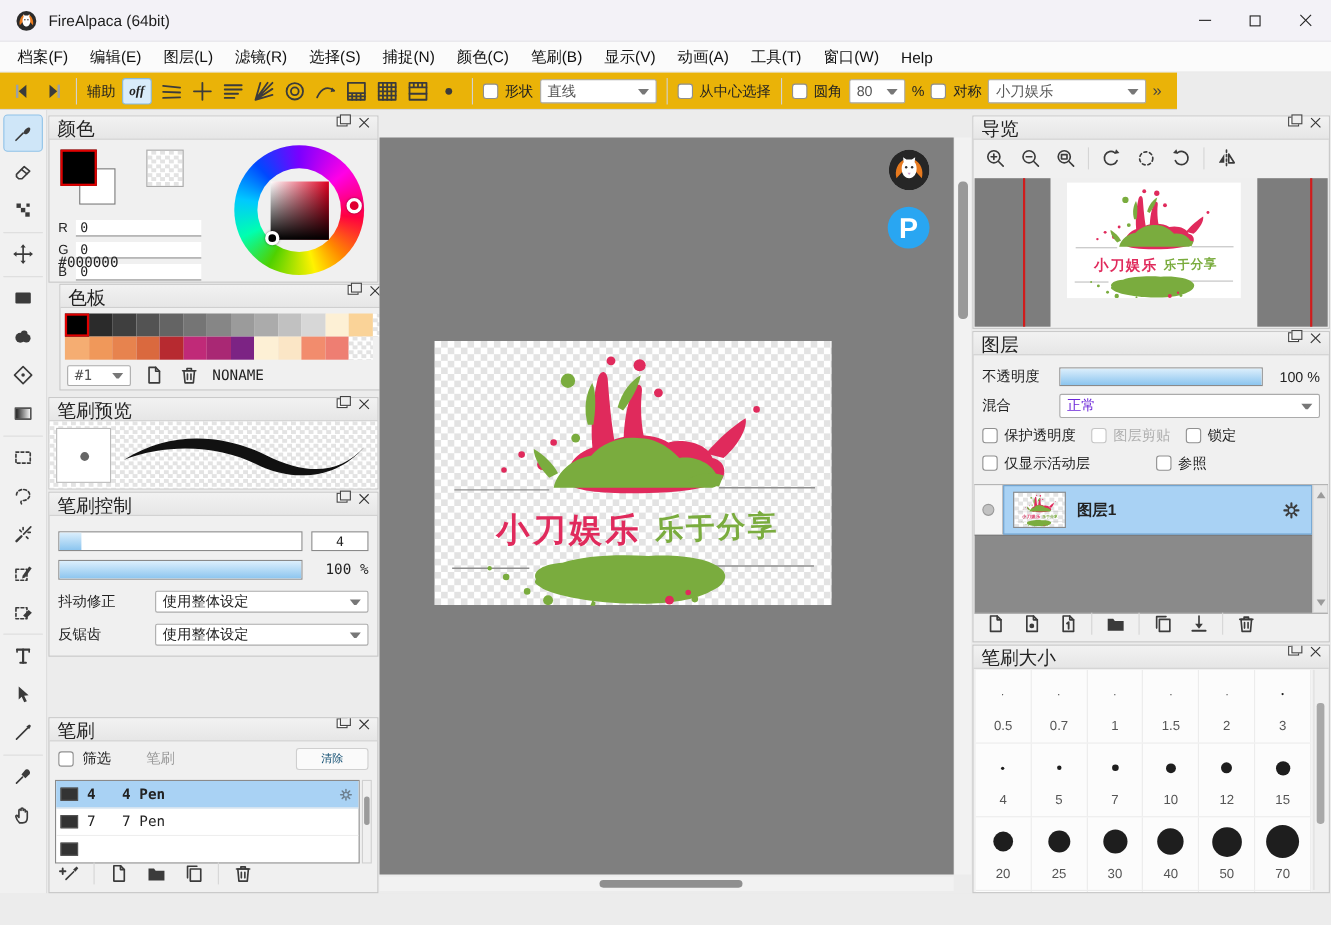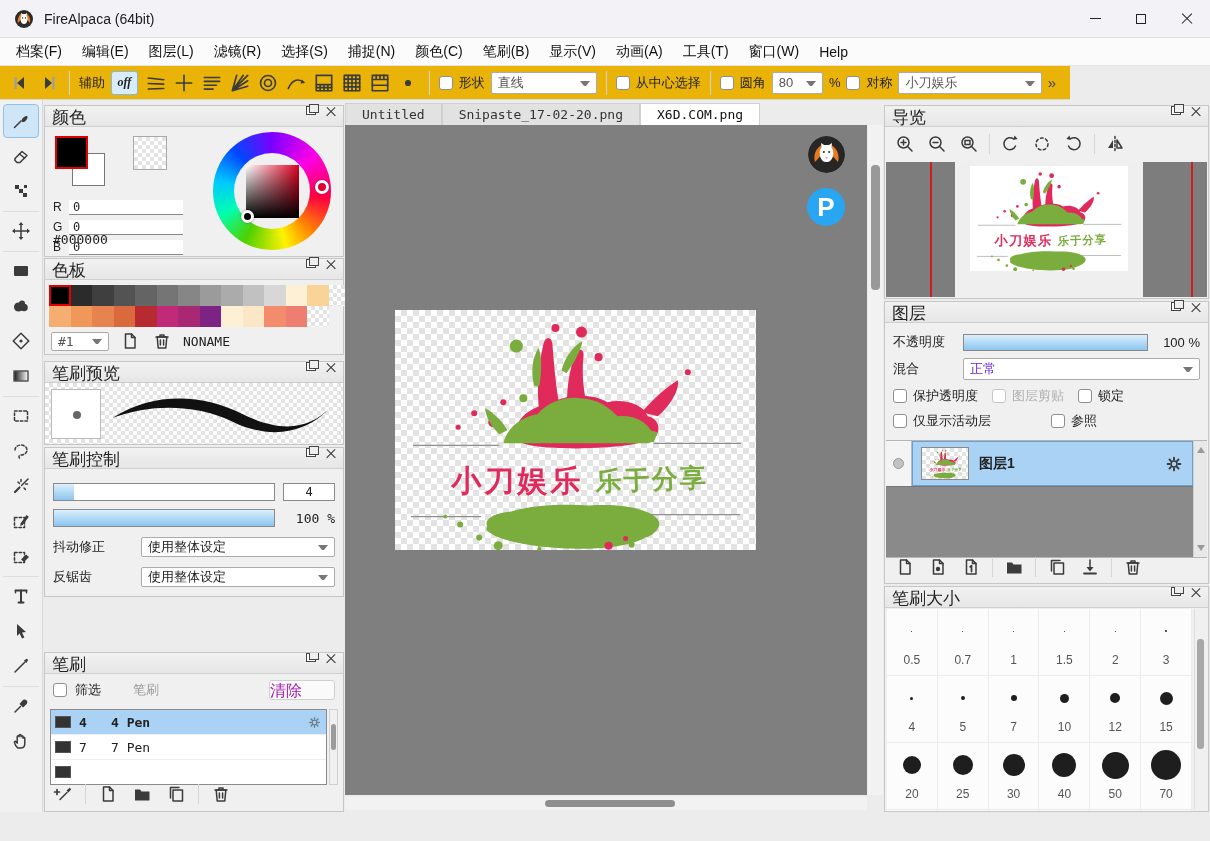--- a/index.html
+++ b/index.html
@@ -78,21 +78,21 @@
   .chrow .chv{flex:1;height:15px;background:#fff;border-bottom:1px solid #888;font-size:12px;padding-left:4px;line-height:15px}
   #hexval{position:absolute;left:8px;top:110px;font-size:13px}
   #wheelwrap{position:absolute;right:12px;top:26px;width:118px;height:118px}
   #wheel{position:absolute;inset:0;border-radius:50%;background:conic-gradient(from 0deg,#7a00ff,#ff00e6 14%,#ff0040 27%,#ff8800 38%,#fff200 46%,#4fd100 58%,#00ffb0 68%,#00c8ff 78%,#0048ff 88%,#7a00ff)}
   #wheel::after{content:"";position:absolute;left:21px;top:21px;width:76px;height:76px;border-radius:50%;background:#f0f0f0}
   #satval{position:absolute;left:33px;top:33px;width:53px;height:53px;background:linear-gradient(to top,#000,rgba(0,0,0,0)),linear-gradient(to right,#fff,#e00020)}
   #hueknob{position:absolute;right:2px;top:48px;width:14px;height:14px;border-radius:50%;background:#e00030;border:3px solid #fff;box-shadow:0 0 2px #0008}
   #svknob{position:absolute;left:28px;top:78px;width:13px;height:13px;border-radius:50%;background:#000;border:3px solid #fff;box-shadow:0 0 2px #0008}
 
   
-  #p-palette{left:1px;top:158px;width:300px;height:97px}
+  #p-palette{left:11px;top:158px;width:300px;height:97px}
   #swatches{position:absolute;left:4px;top:26px;width:292px}
   .swrow{display:flex;height:21px}
   .swatch{width:21.5px;height:21px;flex:0 0 auto}
   .swatch.sel{outline:2px solid #e00000;outline-offset:-2px;z-index:2}
   #palctrl{position:absolute;left:6px;top:72px;display:flex;align-items:center;gap:10px}
   #presetcombo{width:58px;height:19px}
   .tinybtn{width:22px;height:20px;display:flex;align-items:center;justify-content:center}
   #palname{font-size:13px}
 
   
@@ -110,21 +110,21 @@
   .valbox{width:52px;height:18px;background:#fff;border:1px solid #8a8a8a;font-size:12px;text-align:center;line-height:17px}
   .valtxt{width:52px;font-size:13px;text-align:right}
   .ddrow{display:flex;align-items:center;margin:10px 8px 0 8px}
   .ddrow .ddl{width:88px;font-size:13px}
   .ddrow .combo{flex:1;height:20px;color:#222}
 
   
   #p-brush{left:1px;top:552px;width:300px;height:160px;overflow:hidden}
   #brushfilter{display:flex;align-items:center;margin:6px 8px 0 8px;gap:8px}
   #brushfilter .bl{color:#9a9a9a;font-size:13px;margin-left:24px}
-  #clearbtn{margin-left:auto;width:66px;height:20px;background:#fafafa;border:1px solid #cfcfcf;border-radius:3px;color:#a21caf;font-size:16px;line-height:19px}
+  #clearbtn{margin-left:auto;width:66px;height:20px;background:#fafafa;border:1px solid #cfcfcf;border-radius:3px;color:#0c4a6e;font-size:10px;text-align:center;line-height:19px}
   #brushlist{position:absolute;left:5px;top:56px;right:16px;height:76px;background:#fff;border:1px solid #8a8a8a;overflow:hidden}
   .brow{height:25px;display:flex;align-items:center;gap:8px;padding:0 4px;border-bottom:1px solid #eee}
   .brow.sel{background:#a9d2f4;font-weight:bold}
   .bswatch{width:16px;height:12px;background:#333;border:1px solid #555;flex:0 0 auto}
   .bsize{width:24px;font-size:13px}
   .bname{flex:1;font-size:13px}
   .brow .ic{width:15px;height:15px;opacity:.55}
   #brushscroll{position:absolute;right:5px;top:56px;width:9px;height:76px;background:#f0f0f0;border:1px solid #d0d0d0}
   #brushscroll .h{margin:14px auto 0;width:5px;height:26px;background:#9b9b9b;border-radius:3px}
   #brushtools{position:absolute;left:6px;bottom:5px;display:flex;align-items:center;gap:10px}
@@ -812,25 +812,20 @@
                   <path d="M4 6h12M8 6V4h4v2"></path>
                   <path d="M8.4 9v5M11.6 9v5"></path>
                 </svg>
               </span>
             </span>
           </div>
       </section>
     </div>
 
     <div id="center">
-      <div id="tabbar">
-          <div class="tab mono">Untitled</div>
-          <div class="tab mono">Snipaste_17-02-20.png</div>
-          <div class="tab mono active">X6D.COM.png</div>
-        </div>
       <div id="canvasgray">
         <div id="artimage" class="checker">
           <svg viewBox="0 0 360 240">
               <use href="#splash"></use>
             </svg>
         </div>
         <div id="avatar-alpaca">
           <svg viewBox="0 0 37 37">
               <circle cx="18.5" cy="18.5" r="18.5" fill="#262626"></circle>
               <path d="M7 26c-2-7 1-14 7-17-1 3 0 5 3 6" fill="#e87a1e"></path>

